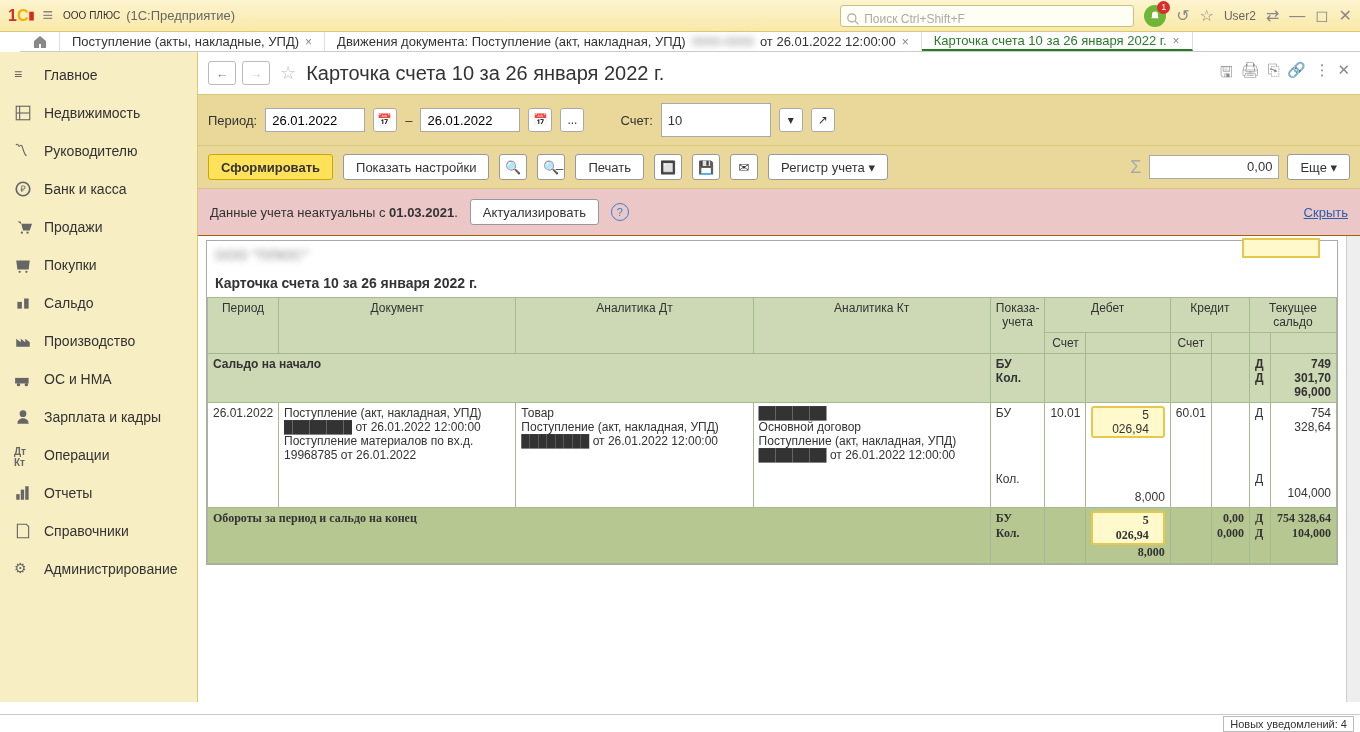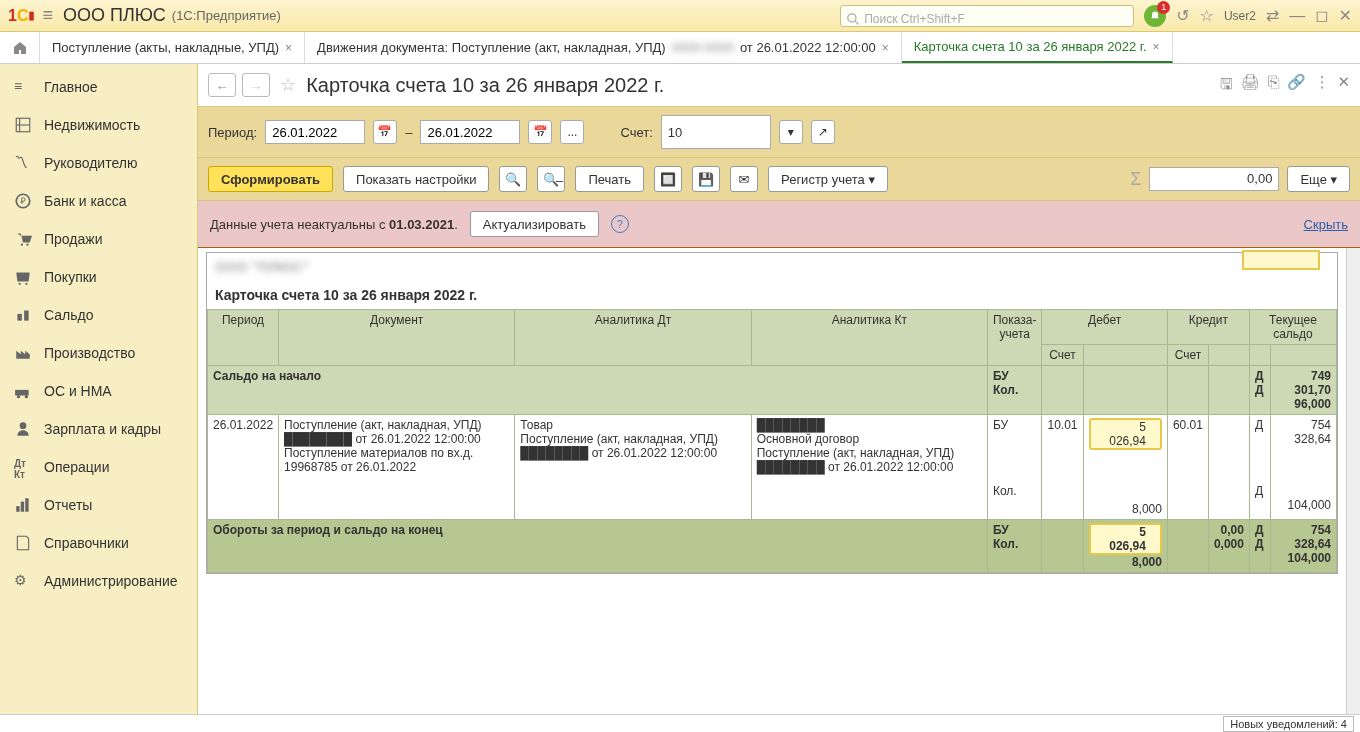--- a/index.html
+++ b/index.html
@@ -2,32 +2,32 @@
 <html><head>
 <meta charset="utf-8">
 <style>
 * { box-sizing: border-box; margin: 0; padding: 0; }
 body { font-family: Arial, sans-serif; font-size: 13px; color: #333; background: #fff; width: 1360px; height: 732px; overflow: hidden; position: relative; }
 
 
 .titlebar { height: 32px; background: linear-gradient(#fdf4d0, #f9e9a8); display: flex; align-items: center; padding: 0 8px; border-bottom: 1px solid #d8c97a; }
 .logo-1c { color: #d42b1e; font-weight: bold; font-size: 16px; margin-right: 8px; display: flex; align-items: center; }
 .hamburger { font-size: 18px; color: #888; margin-right: 10px; cursor: pointer; }
-.titlebar .company { font-size: 18px; color: #333; }
+.titlebar .company { font-size: 10px; color: #333; }
 .titlebar .subtitle { color: #666; margin-left: 6px; }
 .titlebar-right { margin-left: auto; display: flex; align-items: center; gap: 10px; }
 .search-box { width: 294px; height: 22px; background: #fffef5; border: 1px solid #cdbf7e; border-radius: 3px; display: flex; align-items: flex-end; padding: 0 6px; color: #aaa; font-size: 12px; }
 .search-box svg { margin-right: 4px; }
 .bell-badge { position: relative; width: 22px; height: 22px; background: #6fb536; border-radius: 50%; display: flex; align-items: center; justify-content: center; }
 .bell-badge .count { position: absolute; top: -4px; right: -4px; background: #d92c2c; color: #fff; font-size: 9px; width: 13px; height: 13px; border-radius: 50%; display: flex; align-items: center; justify-content: center; }
 .tb-icon { color: #888; font-size: 16px; cursor: pointer; }
 .user-label { color: #666; font-size: 12px; }
 
 
-.tabsbar { height: 32px; background: #fff; border-bottom: 1px solid #ccc; display: flex; align-items: stretch; }
+.tabsbar { height: 20px; background: #fff; border-bottom: 1px solid #ccc; display: flex; align-items: stretch; margin-left: 20px; }
 .home-tab { width: 40px; display: flex; align-items: center; justify-content: center; border-right: 1px solid #ddd; color: #888; }
 .tab { display: flex; align-items: center; padding: 0 12px; border-right: 1px solid #ddd; font-size: 13px; cursor: pointer; position: relative; gap:6px;}
 .tab.active { color: #2a7a2a; border-bottom: 2px solid #2a7a2a; }
 .tab .close { color: #888; font-size: 12px; }
 .tab .blur { filter: blur(3px); color:#888; }
 
 
 .main { display: flex; height: calc(100% - 64px - 18px); }
 .sidebar { width: 198px; background: #f7eec3; border-right: 1px solid #d8c97a; padding-top: 4px; overflow: hidden; }
 .sb-item { display: flex; align-items: center; gap: 12px; padding: 10px 14px; color: #333; cursor: pointer; font-size: 14px; }
@@ -67,21 +67,21 @@
 
 
 .report-scroll { flex:1; overflow: auto; padding: 4px 8px 10px 8px; position: relative; }
 .report-wrap { border:1px solid #aaa; }
 .blur-row { filter: blur(3px); color:#aaa; padding:6px 8px; font-size:14px; font-weight:bold;}
 .rep-title { padding: 6px 8px; font-size: 14px; font-weight: bold; background:#fff; }
 table.rep { border-collapse: collapse; width: 100%; font-size: 12px; }
 table.rep th, table.rep td { border: 1px solid #a8b890; padding: 3px 5px; vertical-align: top; }
 table.rep thead th { background: #cdd9b5; font-weight: normal; text-align:center; }
 tr.start-row td { background: #cdd9b5; font-weight: bold; }
-tr.total-row td { background: #b6c792; font-weight: bold; }
+tr.total-row td { background: #b6c792; font-weight: bold; font-family: Liberation Serif, serif; }
 .num { text-align: right; }
 .hl { background: #fff9cc; border: 2px solid #e8c84a; border-radius: 3px; padding: 0 14px; display:inline-block;}
 .yellow-corner { position:absolute; top:2px; right:26px; width:78px; height:20px; border:2px solid #e8c84a; background:#fff9cc; }
 
 
 .statusbar { position:absolute; bottom:0; left:0; right:0; height:18px; border-top:1px solid #ccc; background:#fff; font-size:11px; display:flex; align-items:center; justify-content:flex-end; padding-right:6px;}
 .status-box { border:1px solid #bbb; padding:0 6px; height:16px; line-height:14px; background:#fff;}
 .vscroll { width:14px; background:#eee; border-left:1px solid #ccc;}
 
 svg { display:block; }

